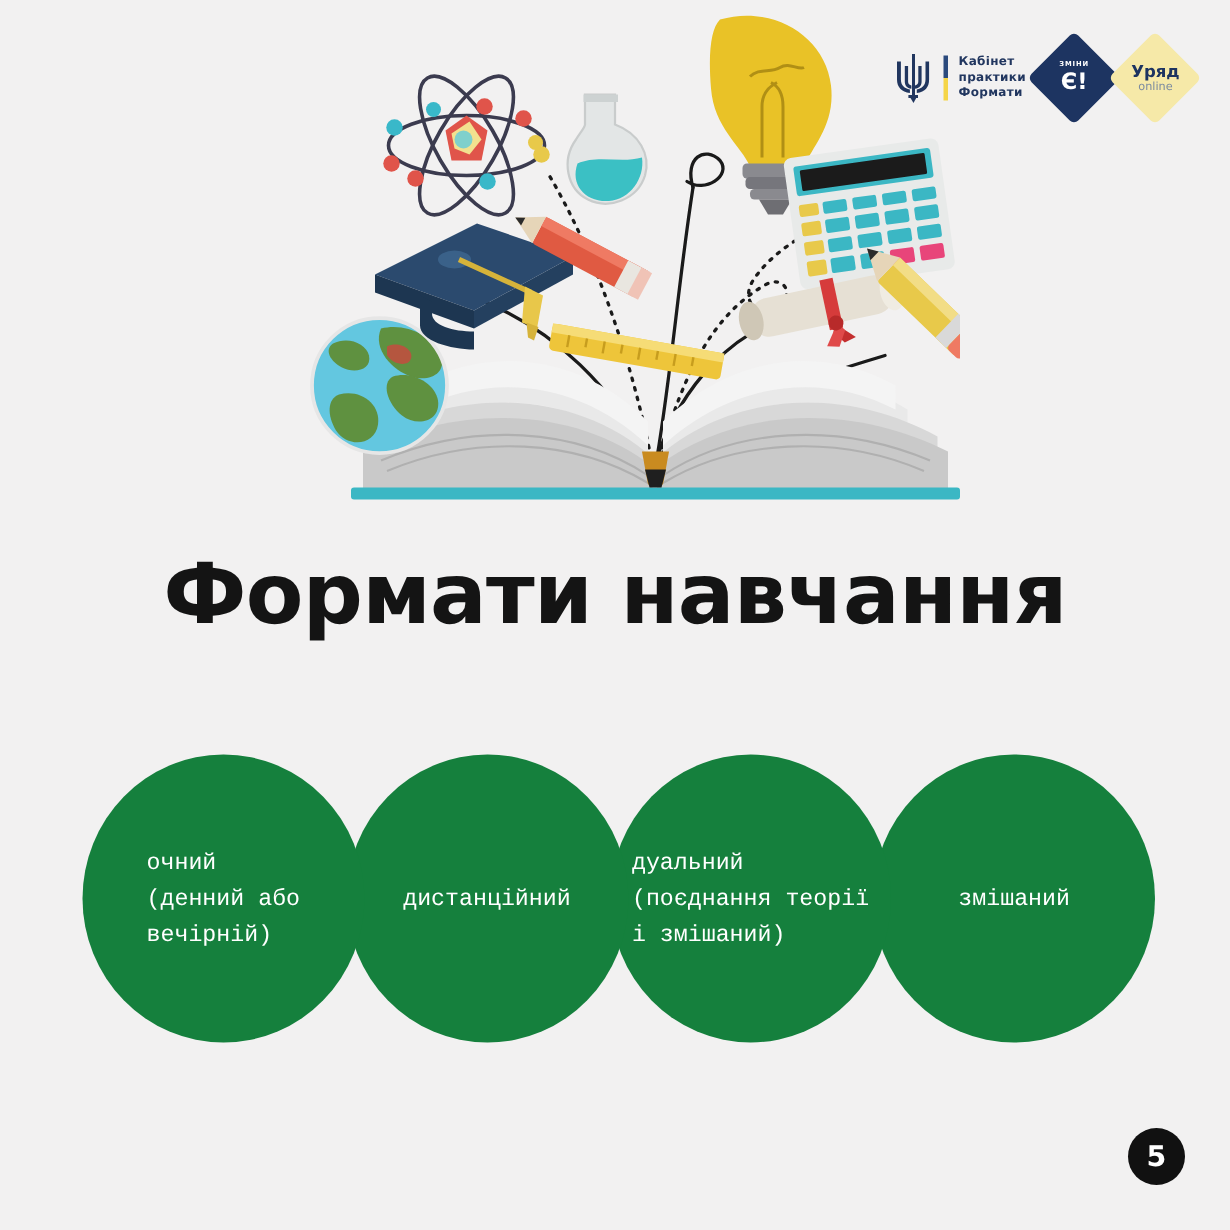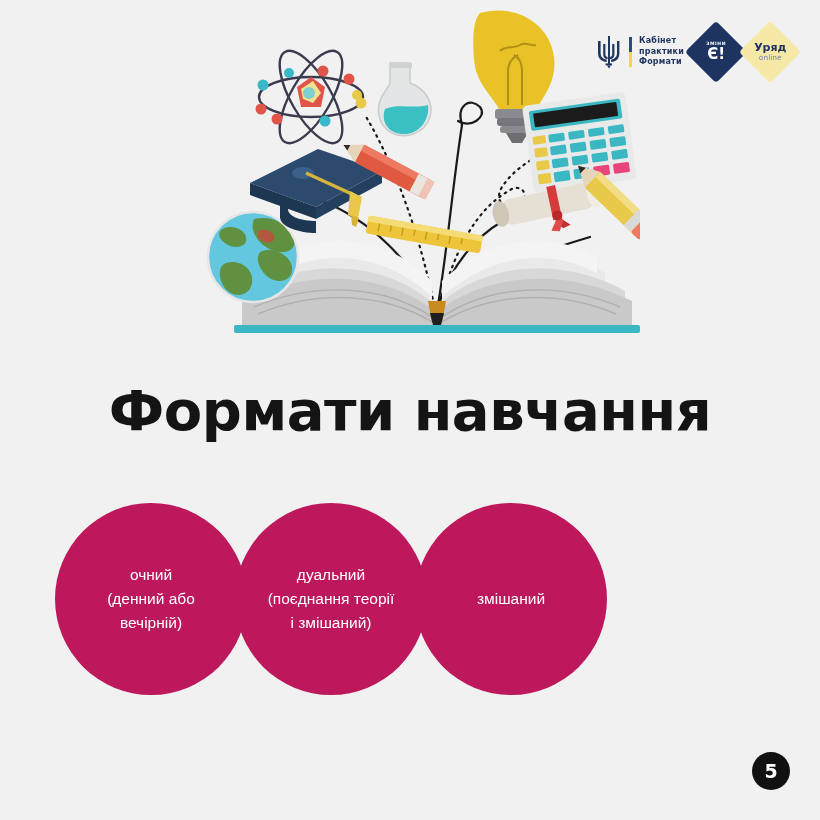--- a/index.html
+++ b/index.html
@@ -35,40 +35,39 @@
   .zmini{font-size:4.5px;font-weight:bold;color:#ffffff;letter-spacing:.6px;display:block;}
   .ye{font-size:15px;font-weight:bold;color:#ffffff;display:block;margin-top:0px;}
   .uryad{font-size:11px;font-weight:bold;color:#1d3461;display:block;}
   .online{font-size:7.5px;color:#7a8aa0;display:block;margin-top:1px;}
 
   
   .illustration{position:absolute;left:170px;top:5px;width:470px;height:330px;}
 
   
   .title{
-    position:absolute;left:0;right:0;top:378px;
+    position:absolute;left:0;right:0;top:364px;
     text-align:center;
     font-family:"DejaVu Sans", sans-serif;
     font-size:56px;font-weight:bold;
     color:#141414;letter-spacing:-.5px;
   }
 
   
   .circles{
     position:absolute;left:55px;top:503px;
     width:715px;height:192px;
     display:flex;align-items:center;
   }
   .circle{
     width:192px;height:192px;border-radius:50%;
-    background:#be185d;
+    background:#15803d;
     display:flex;align-items:center;justify-content:center;
-    text-align:center;
     color:#ffffff;
-    font-family:Liberation Sans, sans-serif;
+    font-family:Liberation Mono, monospace;
     font-size:15.5px;line-height:1.55;
     margin-right:-12px;
     position:relative;
   }
   .circle:nth-child(1){z-index:4;}
   .circle:nth-child(2){z-index:3;}
   .circle:nth-child(3){z-index:2;}
   .circle:nth-child(4){z-index:1;margin-right:0;}
   .circle .label{padding:0 14px;white-space:pre-line;}
 
@@ -301,20 +300,23 @@
 
   <div class="title">Формати навчання</div>
 
   <div class="circles">
     <div class="circle">
       <span class="label">очний
 (денний або
 вечірній)</span>
     </div>
     <div class="circle">
+      <span class="label">дистанційний</span>
+    </div>
+    <div class="circle">
       <span class="label">дуальний
 (поєднання теорії
 і змішаний)</span>
     </div>
     <div class="circle">
       <span class="label">змішаний</span>
     </div>
   </div>
 
   <div class="page-badge">5</div>

